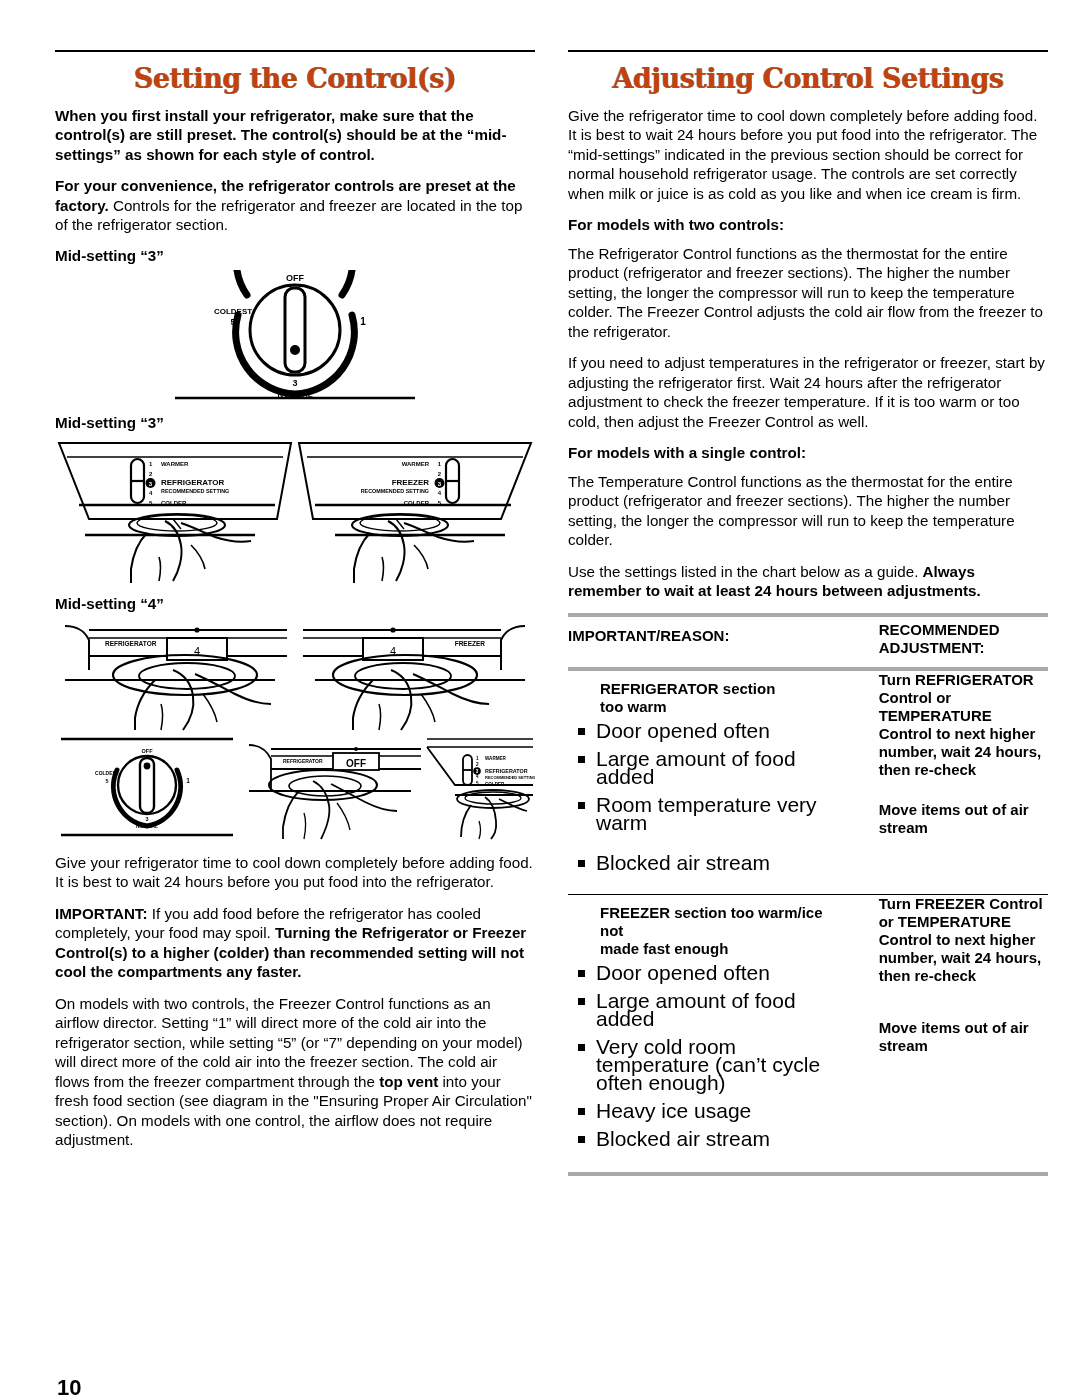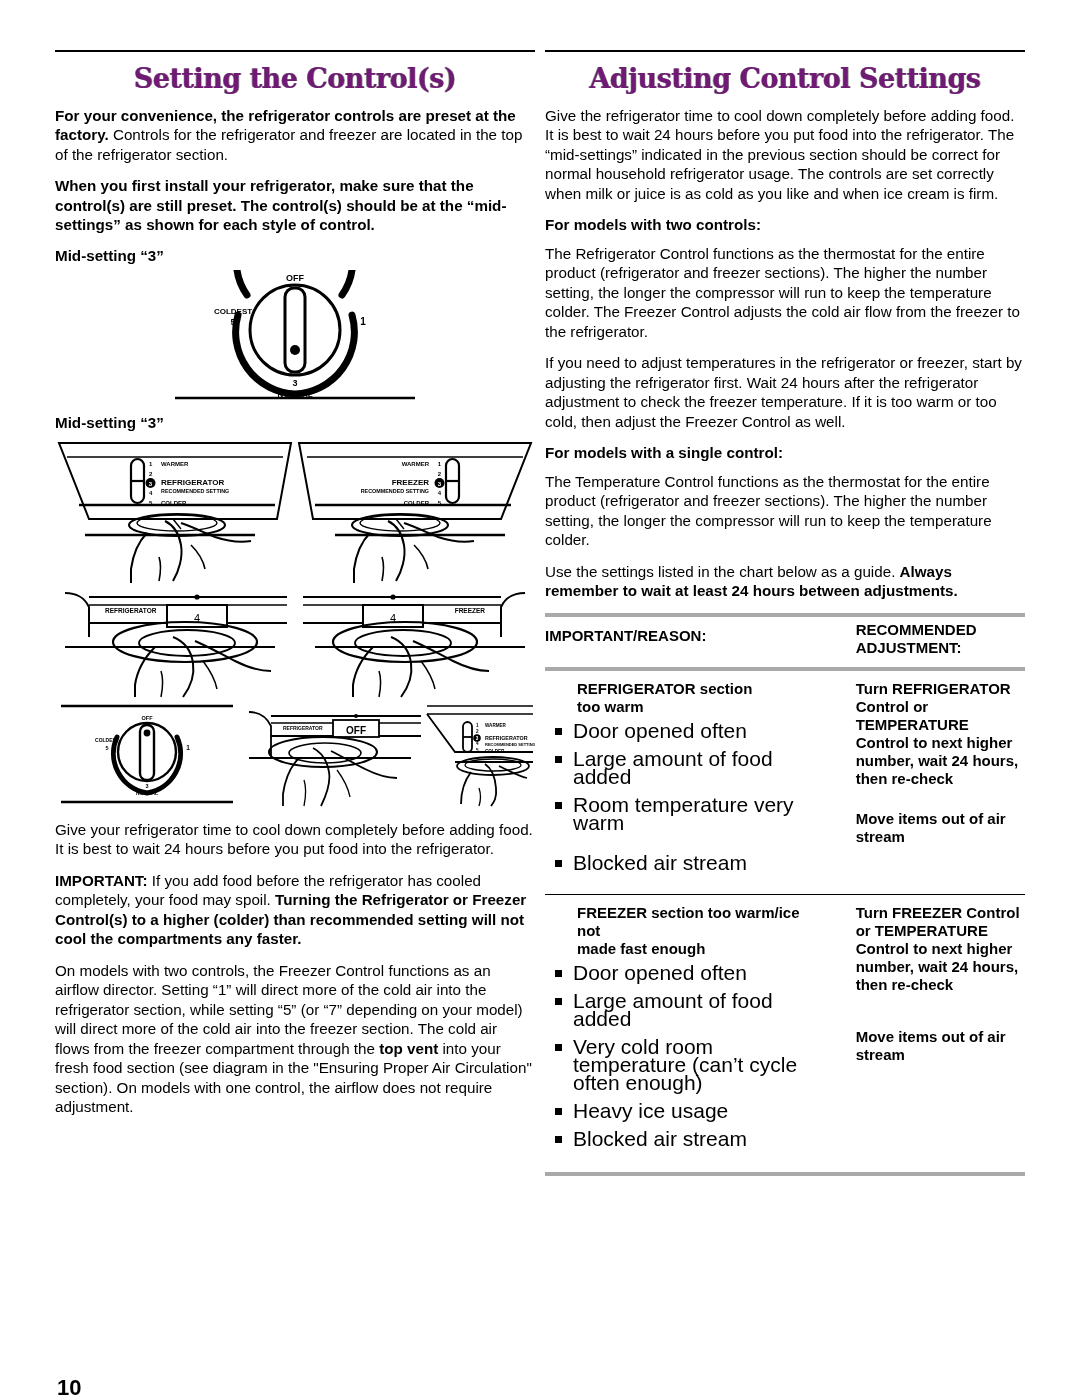--- a/index.html
+++ b/index.html
@@ -9,30 +9,30 @@
     background:#ffffff;
     font-family:"Liberation Sans", sans-serif;
     color:#000000;
     position:relative;
     overflow:hidden;
   }
   .page { position:absolute; inset:0; }
 
   .col { position:absolute; top:50px; width:480px; }
   .col-left  { left:55px; }
-  .col-right { left:545px; }
+  .col-right { left:568px; }
 
   .rule-top { border-top:2px solid #000; height:0; margin-bottom:12px; }
 
   h1.sec-title {
     font-family:"DejaVu Serif", serif;
     font-weight:700;
     font-size:27px;
     letter-spacing:-0.5px;
-    color:#701a75;
+    color:#c2410c;
     text-align:center;
     margin:0 0 12px 0;
     line-height:1.1;
     -webkit-text-stroke:0;
     text-shadow:0.6px 0 0 #9a9a9a, -0.6px 0 0 #9a9a9a;
   }
 
   p.body {
     font-size:15.2px;
     line-height:19.5px;
@@ -65,21 +65,21 @@
   .chart .hr-thin  { border-top:1.5px solid #000; height:0; }
   .chart-row { display:flex; }
   .chart-col-a { width:300px; padding-right:8px; }
   .chart-col-b { width:180px;margin-left:28px; }
   .cell-head {
     font-weight:bold; font-size:15px; line-height:18px;
     padding:10px 0 10px 0;
   }
   .cell-head.right { padding-top:4px; }
   .cell-title { font-weight:bold; font-size:15px; line-height:18px; padding-top:9px;margin-left:32px;}
-  .cell-adj { font-weight:bold; font-size:15px; line-height:18px; padding-top:9px;}
+  .cell-adj { font-weight:bold; font-size:15px; line-height:18px; }
   ul.bullets { list-style:none; margin:6px 0 0 0; padding:0; }
   ul.bullets li {
     position:relative; padding-left:28px; font-size:21px; line-height:18px;
     margin-bottom:10px;
   }
   ul.bullets li::before {
     content:""; position:absolute; left:10px; top:6px;
     width:7px; height:7px; background:#000;
   }
   .adj-gap { height:22px; }
@@ -91,23 +91,23 @@
 </style>
 </head>
 <body>
 
 <div class="page">
 
   <div class="col col-left">
     <div class="rule-top"></div>
     <h1 class="sec-title">Setting the Control(s)</h1>
 
+    <p class="body b">When you first install your refrigerator, make sure that the control(s) are still preset. The control(s) should be at the “mid-settings” as shown for each style of control.</p>
+
     <p class="body"><b>For your convenience, the refrigerator controls are preset at the factory.</b><span> Controls for the refrigerator and freezer are located in the top of the refrigerator section.</span></p>
-
-    <p class="body b">When you first install your refrigerator, make sure that the control(s) are still preset. The control(s) should be at the “mid-settings” as shown for each style of control.</p>
 
     <div class="centerlabel">Mid-setting “3”</div>
 
     <div class="diagram">
       <svg viewBox="0 0 480 130" xmlns="http://www.w3.org/2000/svg">
         <g fill="none" stroke="#000">
 
           <circle cx="240" cy="60" r="45" stroke-width="3"></circle>
 
           <rect x="230" y="18" width="20" height="84" rx="9" stroke-width="3" fill="#fff"></rect>
@@ -192,20 +192,21 @@
           <circle cx="384.5" cy="46" r="5" fill="#000"></circle>
           <text x="384.5" y="48.5" font-size="6" fill="#fff" text-anchor="middle" font-weight="bold">3</text>
           <text x="374" y="29" font-size="6" font-weight="bold">WARMER</text>
           <text x="374" y="48" font-size="8" font-weight="bold">FREEZER</text>
           <text x="374" y="56" font-size="5.4" font-weight="bold">RECOMMENDED SETTING</text>
           <text x="374" y="68" font-size="6" font-weight="bold">COLDER</text>
         </g>
       </svg>
     </div>
 
+    <div class="centerlabel" style="margin-top:10px;">Mid-setting “4”</div>
 
     <div class="diagram">
       <svg viewBox="0 0 480 115" xmlns="http://www.w3.org/2000/svg">
         <g stroke="#000" fill="none" stroke-width="2">
           <path d="M10 8 C24 8 30 14 34 22 L34 52"></path>
           <line x1="34" y1="12" x2="232" y2="12"></line>
           <line x1="34" y1="20" x2="232" y2="20" stroke-width="1.5"></line>
           <line x1="34" y1="38" x2="232" y2="38" stroke-width="2.2"></line>
           <line x1="10" y1="62" x2="220" y2="62" stroke-width="2.2"></line>
           <rect x="112" y="20" width="60" height="22" stroke-width="2" fill="#fff"></rect>

